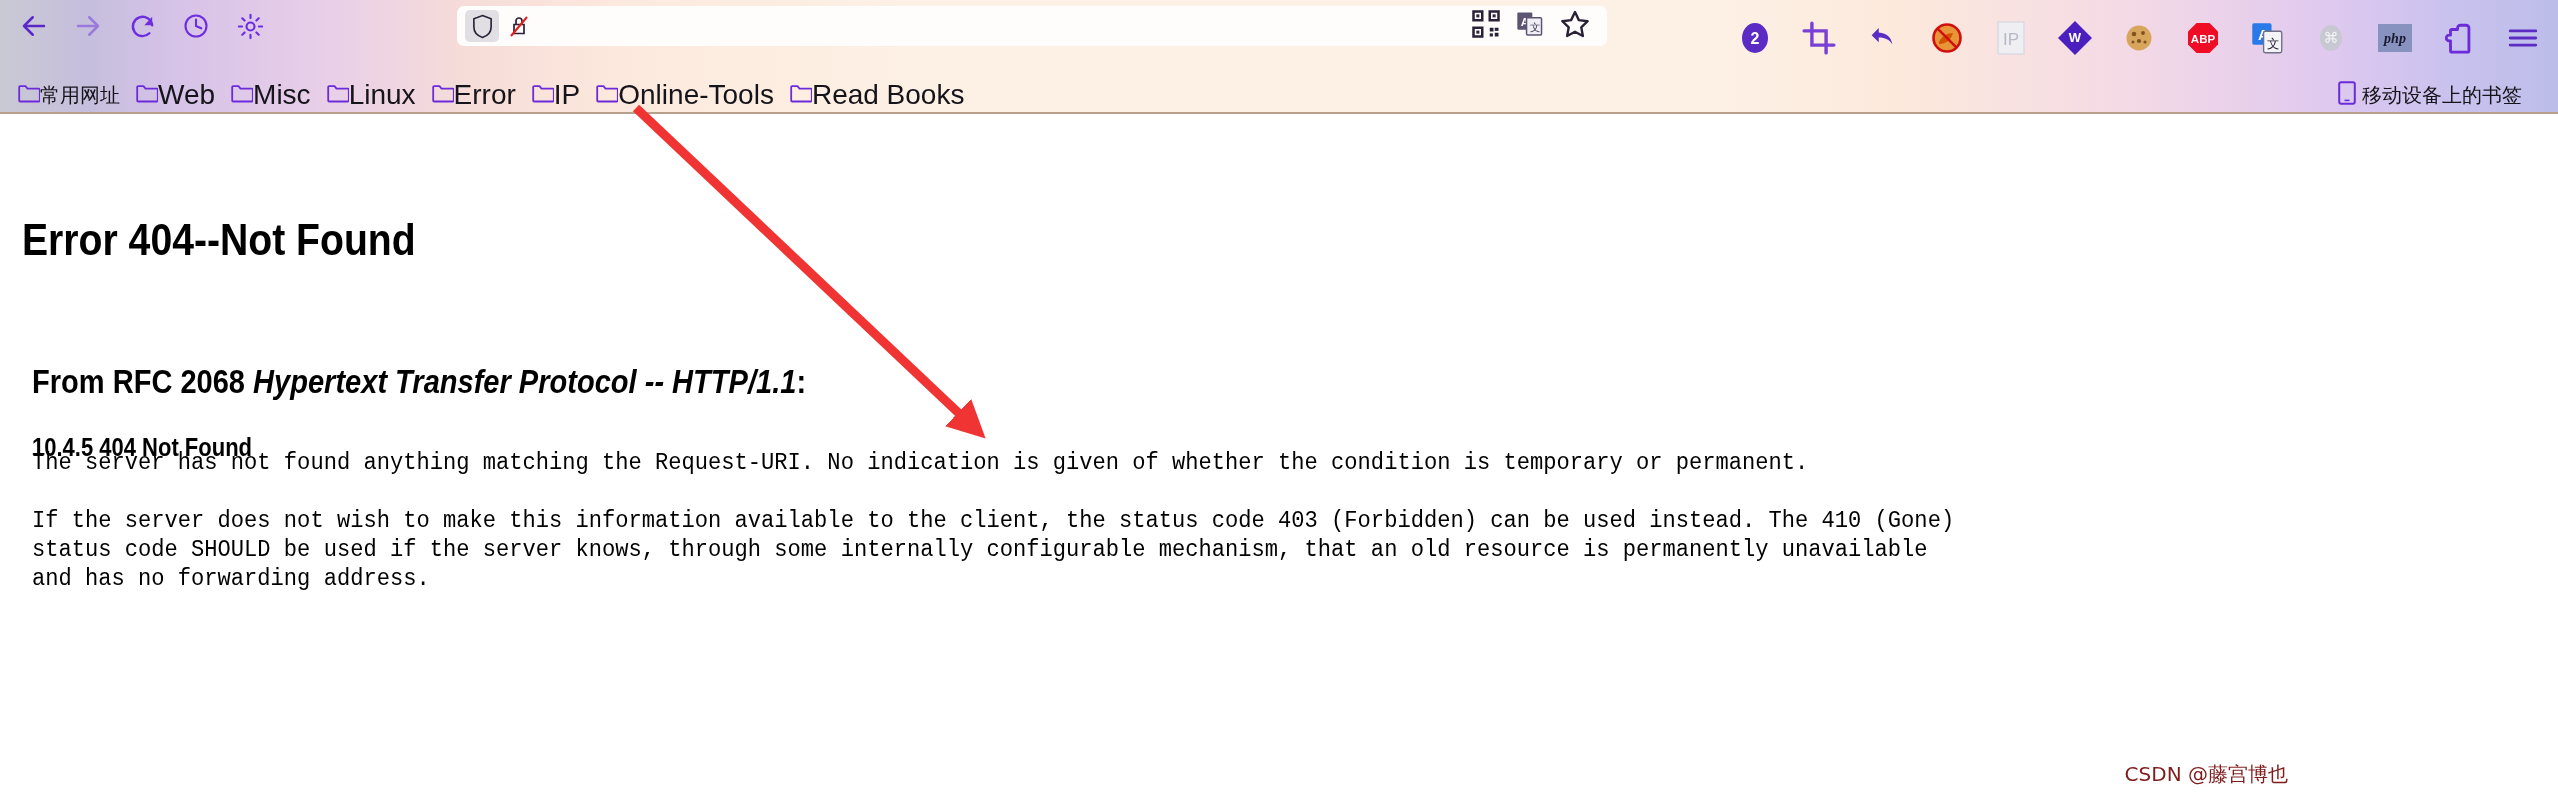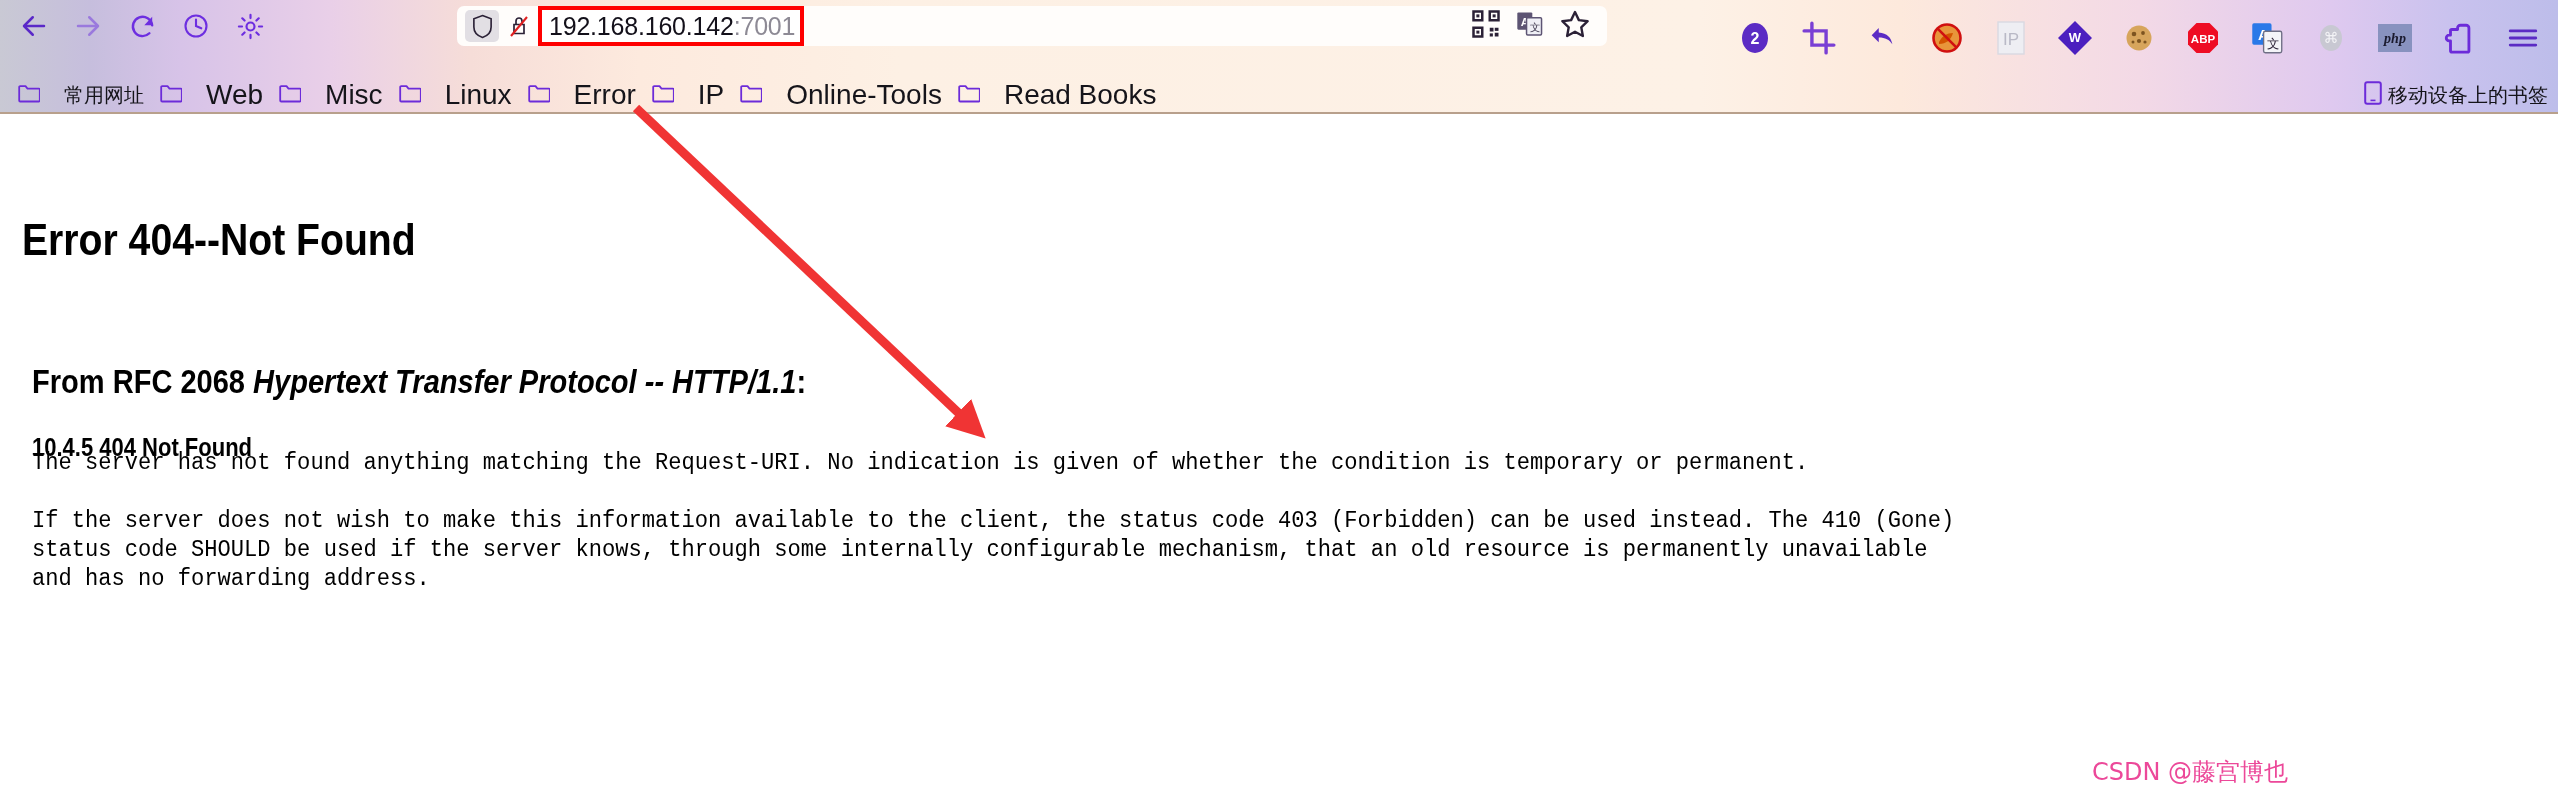--- a/index.html
+++ b/index.html
@@ -94,32 +94,32 @@
     display: flex; align-items: center; justify-content: center;
     position: relative;
   }
 
   
   #bm-list {
     position: absolute; left: 12px; top: 0; height: 38px;
     display: flex; align-items: center;
   }
   .bm-item {
-    display: flex; align-items: center; gap: 24px;
+    display: flex; align-items: center; gap: 0;
     padding: 2px 10px 2px 6px; height: 34px;
     border-radius: 5px;
     white-space: nowrap;
   }
   .bm-label {
     font-size: 28px; color: #15141a;
     font-family: "Liberation Sans", sans-serif;
   }
   .bm-label.cjk { font-family: "DejaVu Sans", sans-serif; font-size: 20px; }
   #bm-mobile {
-    position: absolute; right: 4px; top: 0; height: 38px;
+    position: absolute; right: 30px; top: 0; height: 38px;
     display: flex; align-items: center; gap: 6px;
     padding: 2px 6px;
   }
 
   
   #page {
     position: absolute; top: 116px; left: 0;
     width: 2304px; height: 682px;
     background: #ffffff;
   }
@@ -171,22 +171,22 @@
   #arrow-svg {
     position: absolute; left: 0; top: 0;
     width: 2558px; height: 798px;
     pointer-events: none;
     z-index: 9;
   }
 
   #watermark {
     position: absolute; right: 16px; bottom: 10px;
     font-family: "DejaVu Sans", sans-serif;
-    font-size: 24px;
-    color: #ec4899;
+    font-size: 20px;
+    color: #7f1d1d;
     white-space: nowrap;
   }
 </style>
 </head>
 <body>
 
 <div id="browser-chrome">
 
   <div class="navbtn" style="left:12px">
     <svg width="30" height="30" viewBox="0 0 24 24" fill="none" stroke="#5a28c8" stroke-width="2" stroke-linecap="round" stroke-linejoin="round">
@@ -230,23 +230,20 @@
         </svg>
     </div>
     <div id="lock-icon">
       <svg width="24" height="26" viewBox="0 0 24 26" fill="none">
         <path d="M7 11.5h10v9H7z" stroke="#2b2136" stroke-width="1.7"></path>
         <path d="M9 11.5V8a3 3 0 0 1 6 0v3.5" stroke="#2b2136" stroke-width="1.7"></path>
         <line x1="4" y1="23" x2="20" y2="4" stroke="#e02020" stroke-width="2.1"></line>
       </svg>
     </div>
 
-    <div id="url-highlight">
-      <span id="url-text"><span>192.168.160.142</span><span id="url-port">:7001</span></span>
-    </div>
 
     <div class="urlbar-right">
       <span>
         <svg width="30" height="30" viewBox="0 0 24 24" fill="#2b2136">
           <rect x="2" y="2" width="7" height="7" fill="none" stroke="#2b2136" stroke-width="2"></rect>
           <rect x="15" y="2" width="7" height="7" fill="none" stroke="#2b2136" stroke-width="2"></rect>
           <rect x="2" y="15" width="7" height="7" fill="none" stroke="#2b2136" stroke-width="2"></rect>
           <rect x="4.3" y="4.3" width="2.4" height="2.4"></rect>
             <rect x="17.3" y="4.3" width="2.4" height="2.4"></rect>
             <rect x="4.3" y="17.3" width="2.4" height="2.4"></rect>

